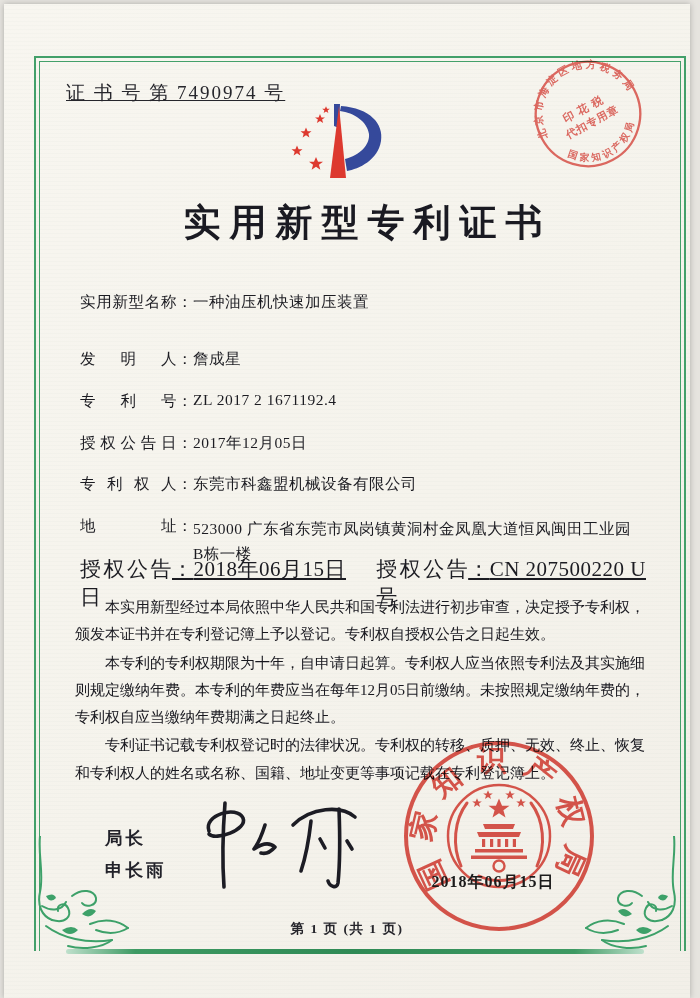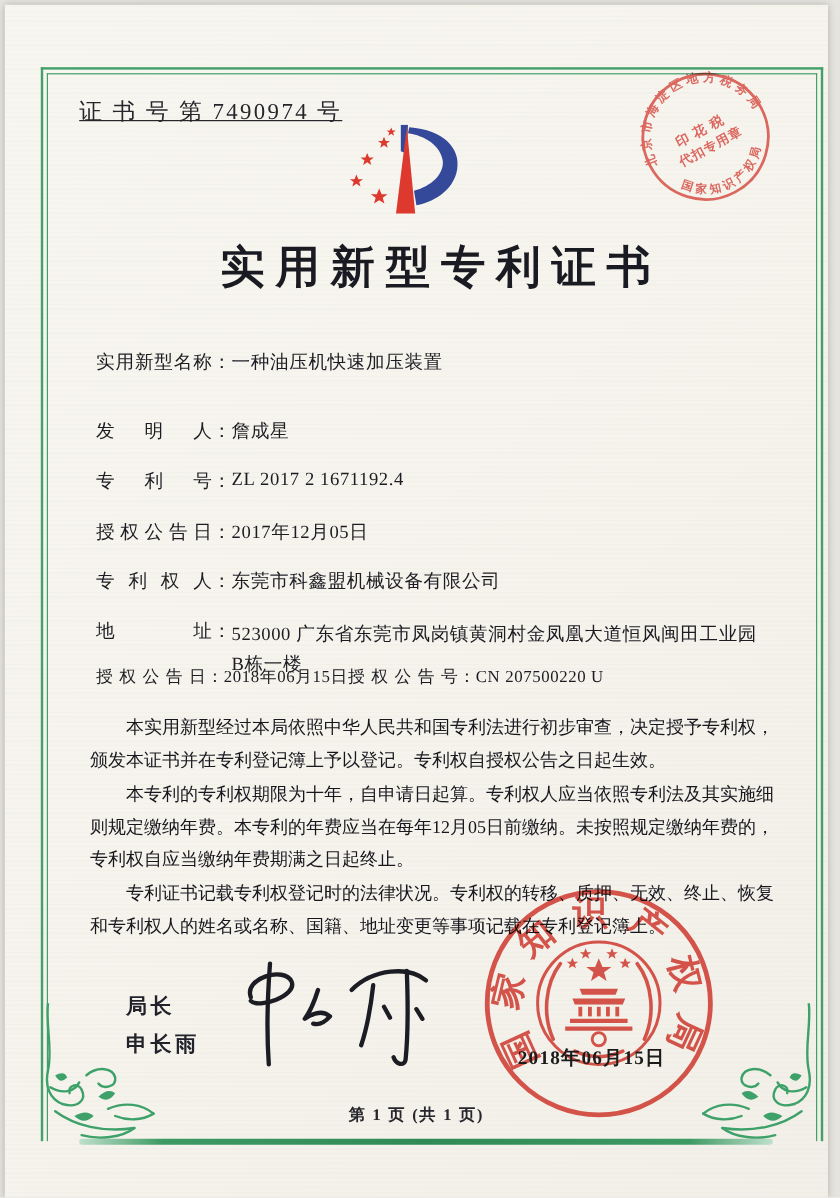--- a/index.html
+++ b/index.html
@@ -37,22 +37,22 @@
     position:absolute;left:16px;top:194px;width:100%;text-align:center;
     font-size:37px;font-weight:bold;letter-spacing:9px;text-indent:9px;color:#1a1a22;
   }
   .field-row{position:absolute;left:76px;font-size:15.5px;letter-spacing:0.5px;color:#1c1c22;}
   .field-label{display:inline-block;width:97px;text-align:justify;text-align-last:justify;vertical-align:top;}
   .field-colon{vertical-align:top;}
   .field-value{display:inline-block;vertical-align:top;}
   .field-value.wrap{width:448px;line-height:1.62;}
   .grant-row{
     position:absolute;left:76px;top:551px;width:566px;
-    display:flex;
-    font-size:14px;letter-spacing:0.5px;color:#1c1c22;
+    display:flex;justify-content:space-between;
+    font-size:21px;letter-spacing:0.5px;color:#1c1c22;text-decoration:underline;
   }
   .grant-row .field-label{width:92px;}
   .body-text{
     position:absolute;left:70px;top:589px;width:572px;
     font-size:15px;line-height:1.82;text-align:justify;color:#17171e;
   }
   .body-text p{margin:1px;text-indent:2em;}
   .officer{
     position:absolute;left:85px;top:818px;
     font-family:"Liberation Sans","DejaVu Sans",sans-serif;

